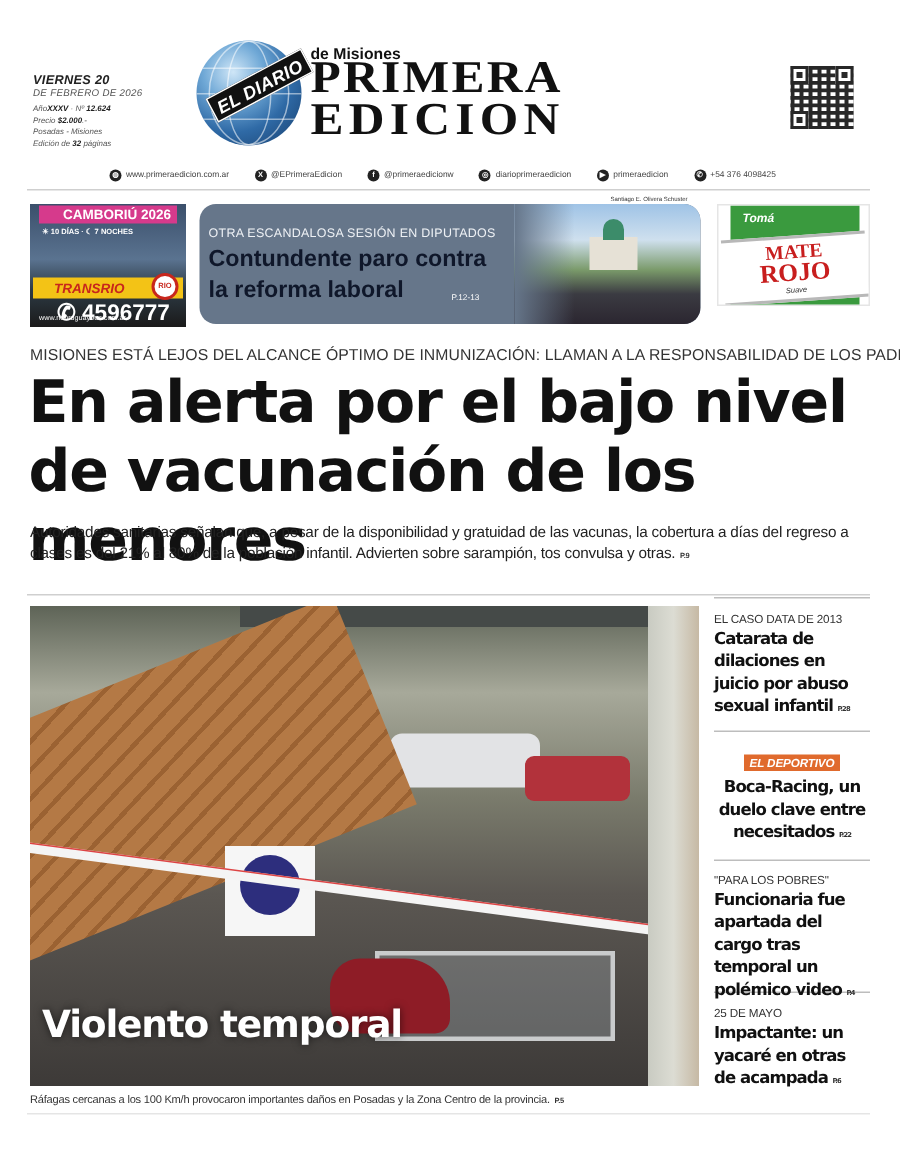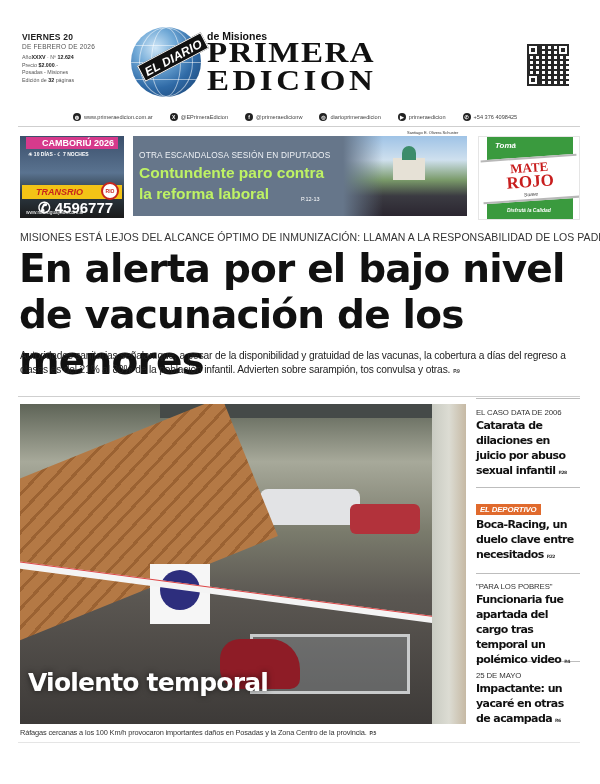--- a/index.html
+++ b/index.html
@@ -1,21 +1,21 @@
 <!DOCTYPE html>
 <html><head>
   <meta charset="utf-8">
   <style>
     * { box-sizing: border-box; margin: 0; padding: 0; }
     html, body { width: 600px; height: 784px; background: #ffffff; overflow: hidden; }
     body { font-family: "Liberation Sans", sans-serif; color: #1a1a1a; position: relative; }
 
     
     .masthead { position: absolute; left: 0; top: 0; width: 600px; height: 105px; }
-    .dateblock { position: absolute; left: 22px; top: 32px; width: 110px; }
+    .dateblock { position: absolute; left: 22px; top: 48px; width: 110px; font-style: italic; }
     .dateblock .day { font-family: "Liberation Sans", sans-serif; font-weight: bold; font-size: 8.5px; color: #222; letter-spacing: 0.2px; }
     .dateblock .date { font-size: 6.5px; color: #555; margin-top: 1px; letter-spacing: 0.2px; }
     .dateblock .meta { font-size: 5.3px; color: #555; line-height: 7.6px; margin-top: 4px; }
     .dateblock .meta b { color: #222; }
 
     .logo { position: absolute; left: 131px; top: 24px; width: 330px; height: 76px; }
     .globe { position: absolute; left: 0; top: 3px; width: 70px; height: 70px; border-radius: 50%;
       background: radial-gradient(circle at 35% 30%, #cfe6f7 0%, #6fa8d6 30%, #2f6aa6 60%, #173d6b 100%); overflow: hidden; }
     .globe .meridian { position: absolute; border: 1px solid rgba(255,255,255,0.55); border-radius: 50%; }
     .globe .lat { position: absolute; left: 0; width: 70px; height: 0; border-top: 1px solid rgba(255,255,255,0.5); }
@@ -49,33 +49,33 @@
     .ad-camboriu .title { position: absolute; left: 6px; top: 1px; width: 92px; height: 12px; background: #d63a8c; color: #fff;
       font-weight: bold; font-size: 9px; text-align: center; line-height: 12px; padding-left: 12px; }
     .ad-camboriu .sub { position: absolute; left: 8px; top: 15px; font-size: 5px; color: #fff; font-weight: bold; }
     .ad-camboriu .brand { position: absolute; left: 2px; top: 49px; width: 100px; height: 14px; background: #f3c316;
       font-weight: bold; font-size: 9px; color: #c8261c; line-height: 14px; padding-left: 14px; font-style: italic; }
     .ad-camboriu .rio { position: absolute; right: 5px; top: 46px; width: 18px; height: 18px; border-radius: 50%; background: #fff;
       border: 2px solid #c8261c; color: #c8261c; font-size: 5px; font-weight: bold; text-align: center; line-height: 14px; }
     .ad-camboriu .phone { position: absolute; left: 18px; top: 63px; font-weight: bold; font-size: 15px; color: #fff; }
     .ad-camboriu .web { position: absolute; left: 6px; top: 74px; font-size: 4.8px; color: #fff; }
 
-    .promo-main { position: absolute; left: 133px; top: 136px; width: 334px; height: 80px; overflow: hidden; background: #66768a; }
+    .promo-main { position: absolute; left: 133px; top: 136px; width: 334px; height: 80px; overflow: hidden; background: #66768a; border-radius: 11px; }
     .promo-main .photo { position: absolute; left: 210px; top: 0; width: 124px; height: 80px;
       background: linear-gradient(180deg, #9fc3e6 0%, #cfe0ee 30%, #7a9a6a 55%, #3b3b42 75%, #2b2630 100%); }
     .promo-main .photo .fade { position: absolute; left: 0; top: 0; width: 40px; height: 80px;
       background: linear-gradient(90deg, #66768a 0%, rgba(102,118,138,0) 100%); }
     .promo-main .dome { position: absolute; left: 59px; top: 10px; width: 14px; height: 14px; border-radius: 7px 7px 0 0; background: #3c8c6a; }
     .promo-main .bldg { position: absolute; left: 50px; top: 22px; width: 32px; height: 22px; background: #e6e1d6; }
     .promo-main .kicker { position: absolute; left: 6px; top: 14px; font-size: 8.3px; color: #eef1f5; letter-spacing: 0.2px; }
-    .promo-main .headline { position: absolute; left: 6px; top: 26px; font-weight: bold; font-size: 15.5px; line-height: 21px; color: #bef264; }
+    .promo-main .headline { position: absolute; left: 6px; top: 26px; font-weight: bold; font-size: 15.5px; line-height: 21px; color: #0f172a; }
     .promo-main .page { position: absolute; left: 168px; top: 60px; font-size: 5.5px; color: #fff; }
     .photo-credit { position: absolute; left: 407px; top: 130px; font-size: 4px; color: #333; }
 
-    .ad-mate { position: absolute; left: 478px; top: 136px; width: 102px; height: 84px; background: #fff; border: 1px solid #e5e5e5; overflow: hidden; }
+    .ad-mate { position: absolute; left: 478px; top: 136px; width: 102px; height: 68px; background: #fff; border: 1px solid #e5e5e5; overflow: hidden; }
     .ad-mate .green { position: absolute; left: 8px; top: 0; width: 86px; height: 82px; background: #3a9a3e; }
     .ad-mate .toma { position: absolute; left: 16px; top: 4px; font-style: italic; font-weight: bold; font-size: 8px; color: #fff; }
     .ad-mate .ribbon { position: absolute; left: 3px; top: 20px; width: 96px; height: 44px; background: #fff;
       transform: rotate(-4deg); border-top: 2px solid #b8b8b8; border-bottom: 2px solid #b8b8b8; }
     .ad-mate .mate { position: absolute; left: 0; top: 2px; width: 96px; text-align: center; font-family: "Liberation Serif", serif;
       font-weight: bold; font-size: 13px; color: #c81e1e; line-height: 13px; }
     .ad-mate .rojo { position: absolute; left: 0; top: 14px; width: 96px; text-align: center; font-family: "Liberation Serif", serif;
       font-weight: bold; font-size: 17px; color: #c81e1e; line-height: 17px; }
     .ad-mate .suave { position: absolute; left: 0; top: 32px; width: 96px; text-align: center; font-style: italic; font-size: 5px; color: #333; }
     .ad-mate .tag { position: absolute; left: 28px; top: 70px; font-style: italic; font-size: 5px; color: #fff; font-weight: bold; }
@@ -111,21 +111,21 @@
 
     
     .sidebar { position: absolute; left: 476px; top: 398px; width: 104px; }
     .side-item { position: relative; border-bottom: 1px solid #bdbdbd; }
     .side-kicker { font-size: 7.8px; color: #333; letter-spacing: -0.1px; }
     .side-badge { display: inline-block; background: #e06a2d; color: #fff; font-weight: bold; font-style: italic; font-size: 7.8px;
       padding: 1px 4px; letter-spacing: -0.1px; }
     .side-head { font-family: "DejaVu Sans", sans-serif; font-weight: bold; font-size: 11px; line-height: 15px; color: #111; letter-spacing: -0.6px; margin-top: 1px; }
     .side-head .pageref { font-size: 4.5px; }
     .s1 { padding-top: 9px; height: 90px; border-top: 1px solid #bdbdbd; }
-    .s2 { padding-top: 10px; height: 86px; }
+    .s2 { padding-top: 10px; height: 86px; text-align: center; }
     .s3 { padding-top: 8px; height: 88px; }
     .s4 { padding-top: 9px; height: 70px; border-bottom: none; }
     .rule-bottom { position: absolute; left: 18px; top: 742px; width: 562px; height: 1px; background: #e5e5e5; }
   </style>
 </head>
 <body>
 
 <div class="masthead">
   <div class="dateblock">
     <div class="day">VIERNES 20</div>
@@ -246,21 +246,21 @@
   <div class="tape"></div>
   <div class="pillar"></div>
 </div>
 <div class="photo-title">Violento temporal</div>
 <div class="caption">
   <span>Ráfagas cercanas a los 100 Km/h provocaron importantes daños en Posadas y la Zona Centro de la provincia.</span><span class="pageref">P.5</span>
 </div>
 
 <div class="sidebar">
   <div class="side-item s1">
-    <div class="side-kicker">EL CASO DATA DE 2006</div>
+    <div class="side-kicker">EL CASO DATA DE 2013</div>
     <div class="side-head">
       <span>Catarata de dilaciones en juicio por abuso sexual infantil</span><span class="pageref">P.28</span>
     </div>
   </div>
   <div class="side-item s2">
     <div class="side-badge">EL DEPORTIVO</div>
     <div class="side-head">
       <span>Boca-Racing, un duelo clave entre necesitados</span><span class="pageref">P.22</span>
     </div>
   </div>

